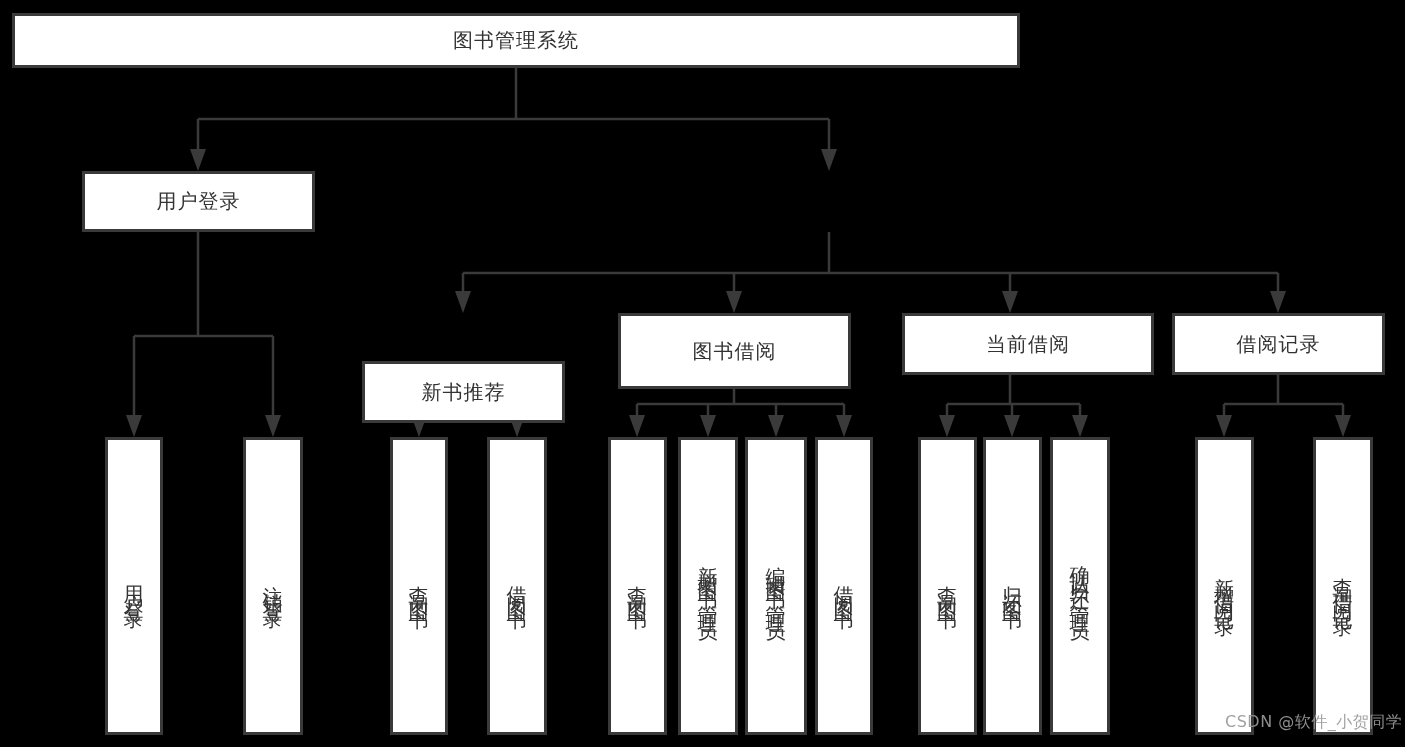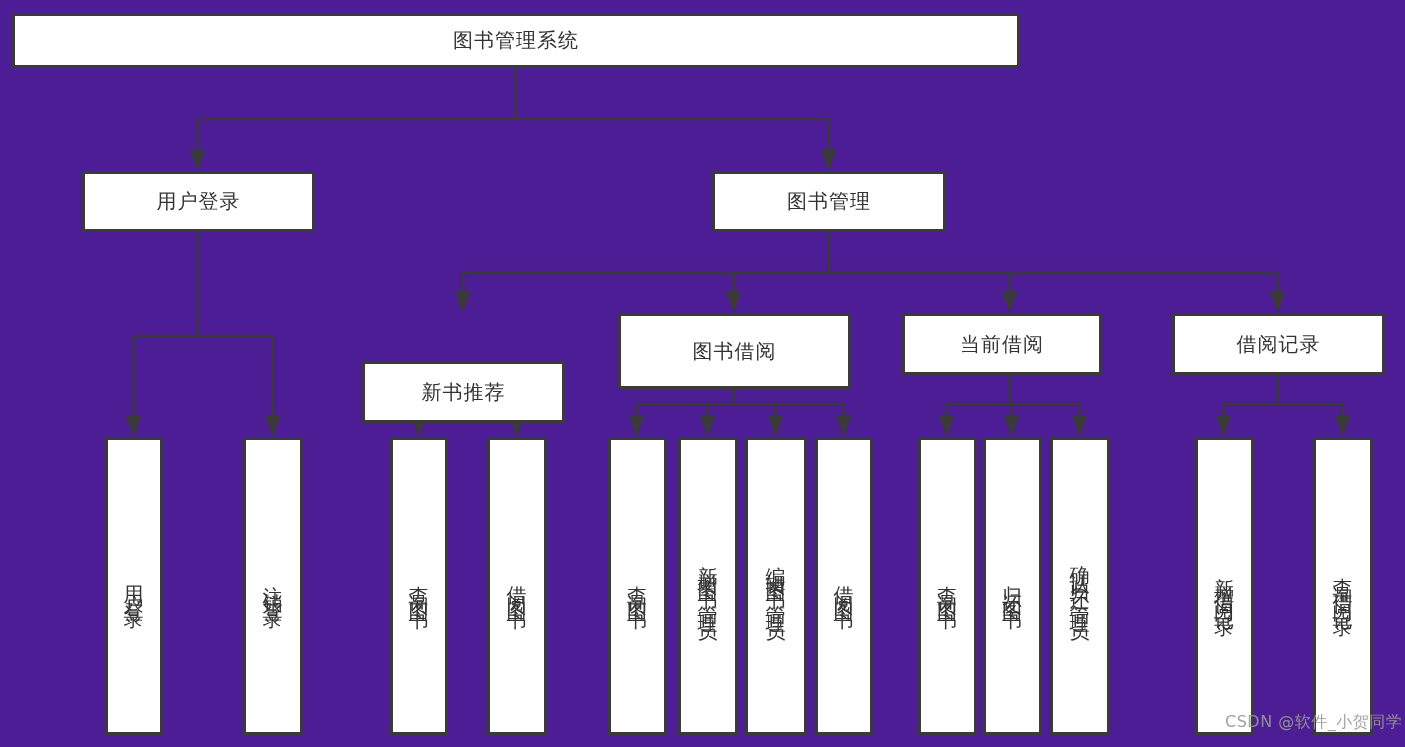--- a/index.html
+++ b/index.html
@@ -1,18 +1,18 @@
 <!DOCTYPE html>
 <html lang="zh"><head>
 <meta charset="utf-8">
 <title>图书管理系统</title>
 <style>
   html,body{margin:0;padding:0;background:#ffffff;}
   .stage{
-    position:relative;width:1405px;height:747px;background:#4c1d95;overflow:hidden;
+    position:relative;width:1405px;height:747px;background:#000000;overflow:hidden;
     font-family:"DejaVu Sans","Liberation Sans",sans-serif;color:#333333;
   }
   .wires{position:absolute;left:0;top:0;width:1405px;height:747px;}
   .wires path{stroke:#3a3a3a;stroke-width:2.5;fill:none;}
   .wires use{fill:#3a3a3a;}
   .node{
     position:absolute;box-sizing:border-box;border:3px solid #3a3a3a;background:#ffffff;
     display:flex;align-items:center;justify-content:center;
     font-size:20px;letter-spacing:1px;color:#333333;white-space:nowrap;z-index:2;
   }
@@ -22,21 +22,21 @@
     letter-spacing:8px;line-height:1;white-space:normal;
   }
   
   .b-root{left:12px;top:13px;width:1008px;height:55px;}
   
   .b-login{left:82px;top:171px;width:233px;height:61px;}
   .b-mgmt{left:712px;top:171px;width:234px;height:61px;}
   
   .b-rec{left:362px;top:313px;width:203px;height:62px;margin-top:48px;}
   .b-bor{left:618px;top:313px;width:233px;height:76px;}
-  .b-cur{left:902px;top:313px;width:200px;height:62px;}
+  .b-cur{left:902px;top:313px;width:252px;height:62px;}
   .b-log{left:1172px;top:313px;width:213px;height:62px;}
   
   .l-a1{left:105px;width:58px;}
   .l-a2{left:243px;width:60px;}
   .l-b1{left:390px;width:58px;}
   .l-b2{left:487px;width:60px;}
   .l-c1{left:608px;width:59px;}
   .l-c2{left:678px;width:60px;}
   .l-c3{left:745px;width:62px;}
   .l-c4{left:815px;width:58px;}
@@ -104,21 +104,20 @@
     <g>
       <path d="M1278,375 V404 M1224,404 H1343 M1224,404 V418 M1343,404 V418"></path>
       <use href="#ah" x="1224" y="437"></use>
       <use href="#ah" x="1343" y="437"></use>
     </g>
   </svg>
 
   <div class="node b-root">图书管理系统</div>
 
   <div class="node b-login">用户登录</div>
-  <div class="node b-mgmt">图书管理</div>
 
   <div class="node b-rec">新书推荐</div>
   <div class="node b-bor">图书借阅</div>
   <div class="node b-cur">当前借阅</div>
   <div class="node b-log">借阅记录</div>
 
   <div class="node leaf l-a1">用户登录</div>
   <div class="node leaf l-a2">注销登录</div>
 
   <div class="node leaf l-b1">查询图书</div>

